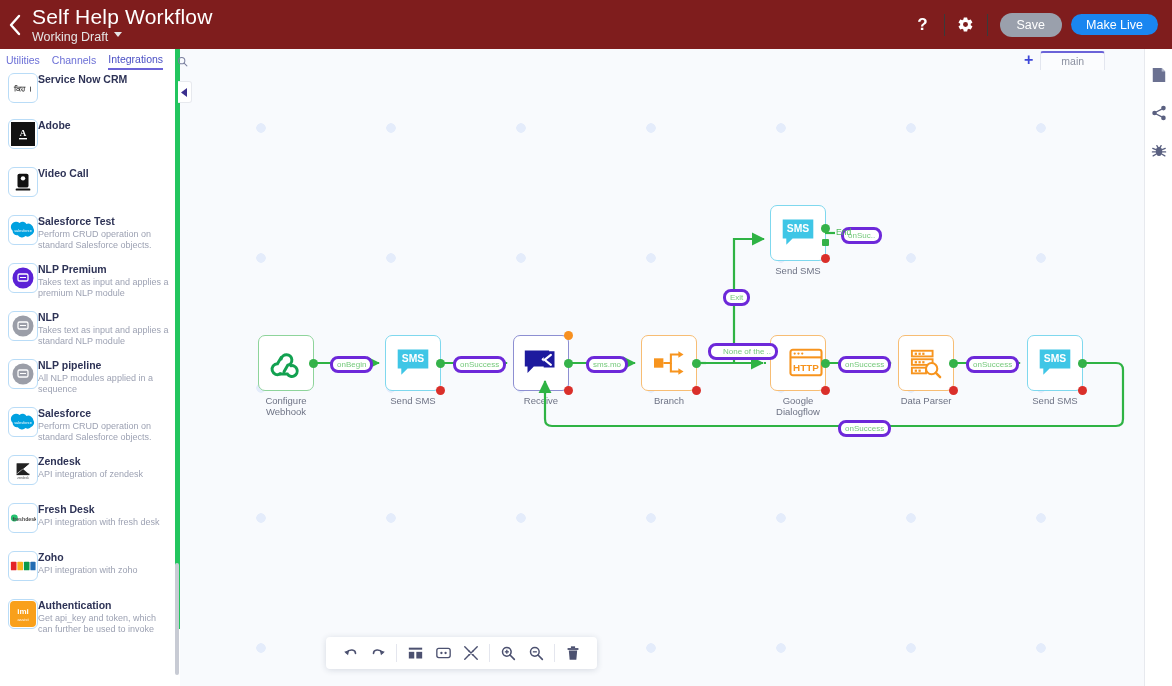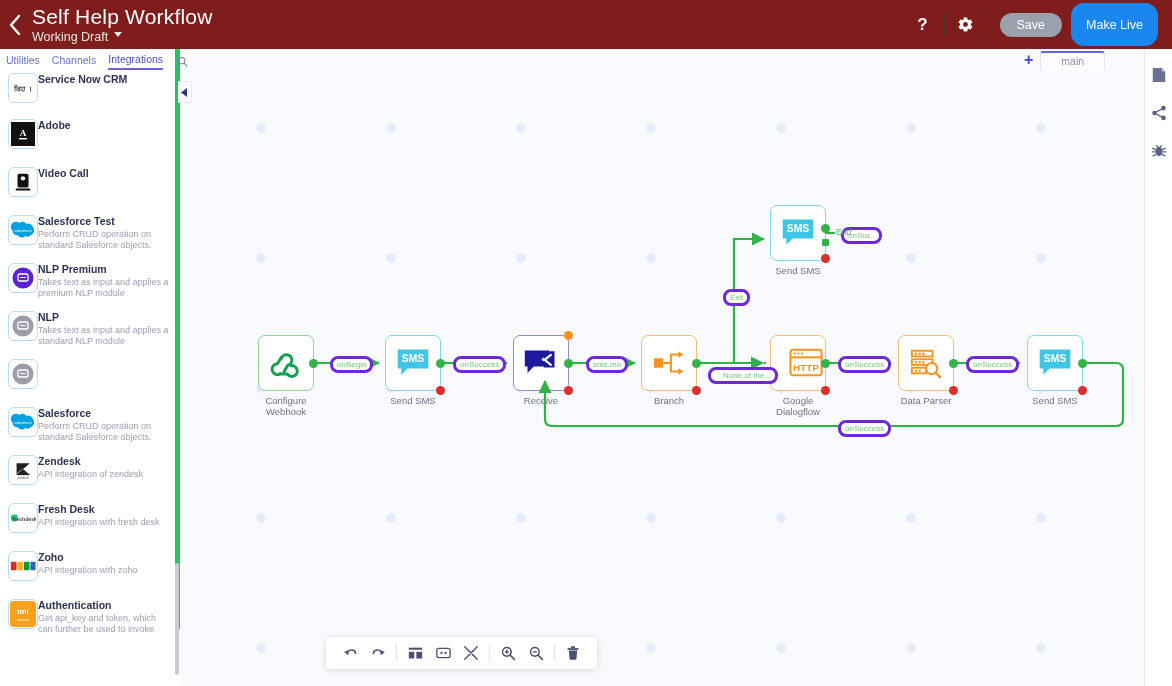--- a/index.html
+++ b/index.html
@@ -42,21 +42,21 @@
   }
   .help-btn span { color: #ffffff; font-size: 17px; font-weight: 700; }
   .vsep { width: 1px; height: 22px; background: #3a3a3a; }
   .btn-save {
     background: #9aa0ac; color: #ffffff; border: none; border-radius: 13px;
     font-size: 12.5px; height: 24px; padding: 0 17px; margin-left: 12px;
     cursor: pointer; font-family: inherit;
   }
   .btn-live {
     background: #1a86f0; color: #ffffff; border: none; border-radius: 13px;
-    font-size: 12.5px; height: 43px; padding: 0 15px; margin-left: 9px;
+    font-size: 12.5px; height: 21px; padding: 0 15px; margin-left: 9px;
     cursor: pointer; font-family: inherit;
   }
 
   
   .left-panel {
     position: absolute; top: 49px; left: 0; width: 180px; height: 580px;
     background: #ffffff; border-right: 5px solid #22c55e; z-index: 5;
   }
   .panel-tabs {
     display: flex; align-items: center; height: 20px; padding: 4px 0 0 6px;
@@ -363,21 +363,21 @@
         <span class="port red" style="right:-5px; bottom:-3px;"></span>
       </div>
       <div class="node-label">Send SMS</div>
     </div>
 
     <div style="position:absolute; left:656px; top:178px; font-size:8.5px; color:#52ba5c; z-index:4;">End</div>
 
     <div class="edge-label" style="left:150px; top:307px;">onBegin</div>
     <div class="edge-label" style="left:273px; top:307px;">onSuccess</div>
     <div class="edge-label" style="left:406px; top:307px;">sms.mo</div>
-    <div class="edge-label" style="left:528px; top:318px;padding-left:12px;">None of the ..</div>
+    <div class="edge-label" style="left:528px; top:294px;padding-left:12px;">None of the ..</div>
     <div class="edge-label" style="left:658px; top:307px;">onSuccess</div>
     <div class="edge-label" style="left:786px; top:307px;">onSuccess</div>
     <div class="edge-label" style="left:658px; top:371px;">onSuccess</div>
     <div class="edge-label" style="left:543px; top:240px;">Exit</div>
     <div class="edge-label" style="left:661px; top:178px;">onSuc..</div>
   </div>
 
   <div class="tabbar">
     <div class="add-tab">+</div>
     <div class="tab-main">main</div>
@@ -481,20 +481,24 @@
         </div>
       </div>
 
       <div class="item-row">
         <div class="item-icon">
           <svg width="24" height="24" viewBox="0 0 24 24">
             <circle cx="12" cy="12" r="10.5" fill="#9b9ea8"></circle>
             <rect x="7" y="8" width="10" height="7" rx="1.6" fill="none" stroke="#fff" stroke-width="1.3"></rect>
             <line x1="9" y1="11.5" x2="15" y2="11.5" stroke="#fff" stroke-width="1.2"></line>
           </svg>
+        </div>
+        <div class="item-txt">
+          <div class="item-title">NLP pipeline</div>
+          <div class="item-desc">All NLP modules applied in a sequence</div>
         </div>
       </div>
 
       <div class="item-row">
         <div class="item-icon">
           <svg width="26" height="20" viewBox="0 0 30 22">
             <path fill="#00a1e0" d="M11 3a5 5 0 0 1 8 1 6 6 0 0 1 8 5 5.5 5.5 0 0 1-3 8 5 5 0 0 1-6 1 6 6 0 0 1-9-1 5 5 0 0 1-6-5 5.5 5.5 0 0 1 8-9z"></path>
             <text x="15" y="13" font-family="Liberation Sans, sans-serif" font-size="4.5" fill="#fff" text-anchor="middle">salesforce</text>
           </svg>
         </div>

